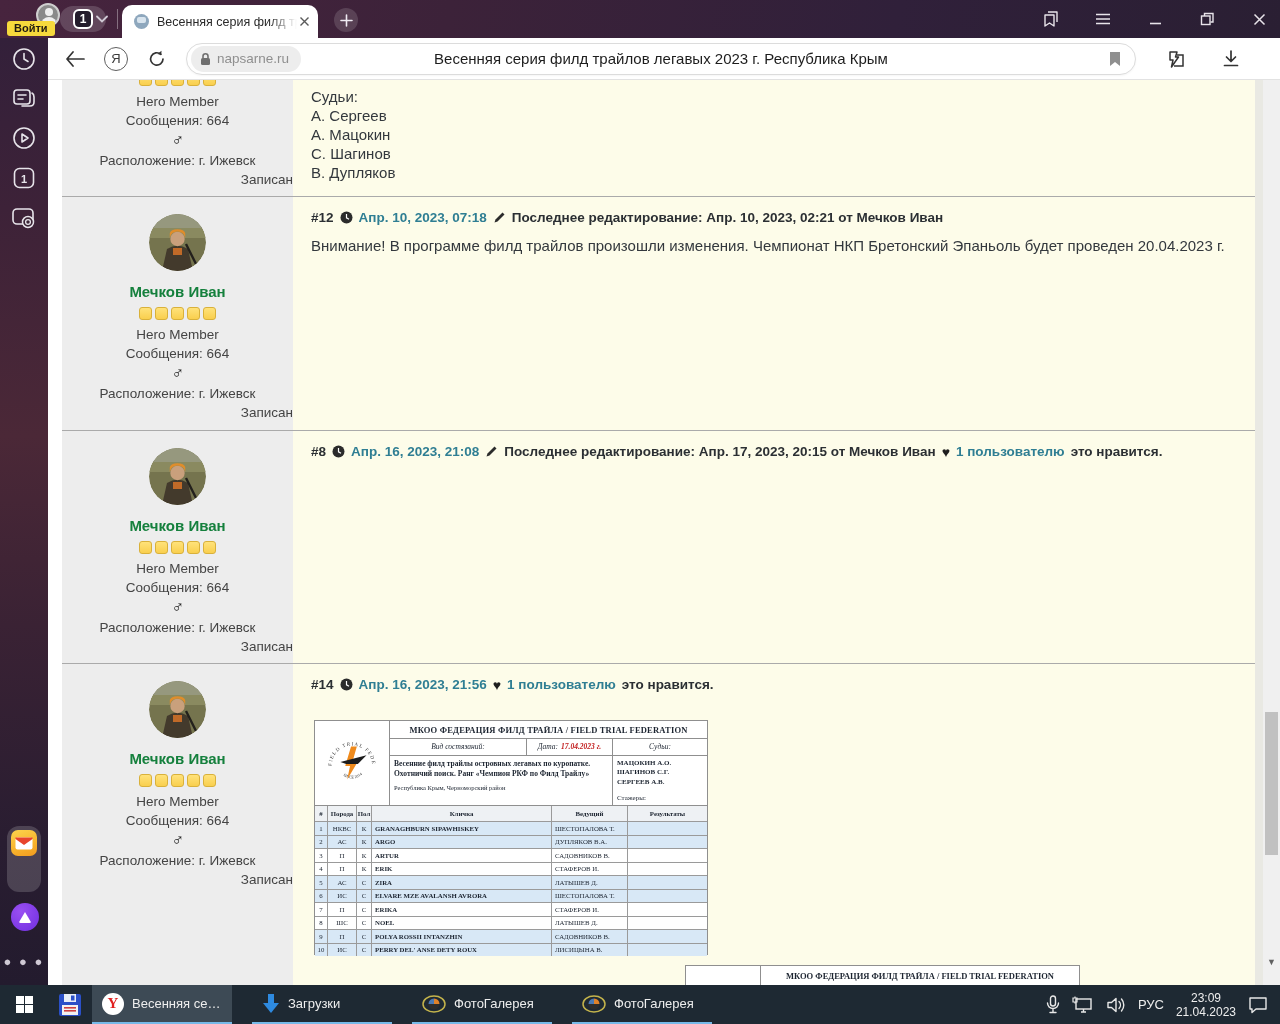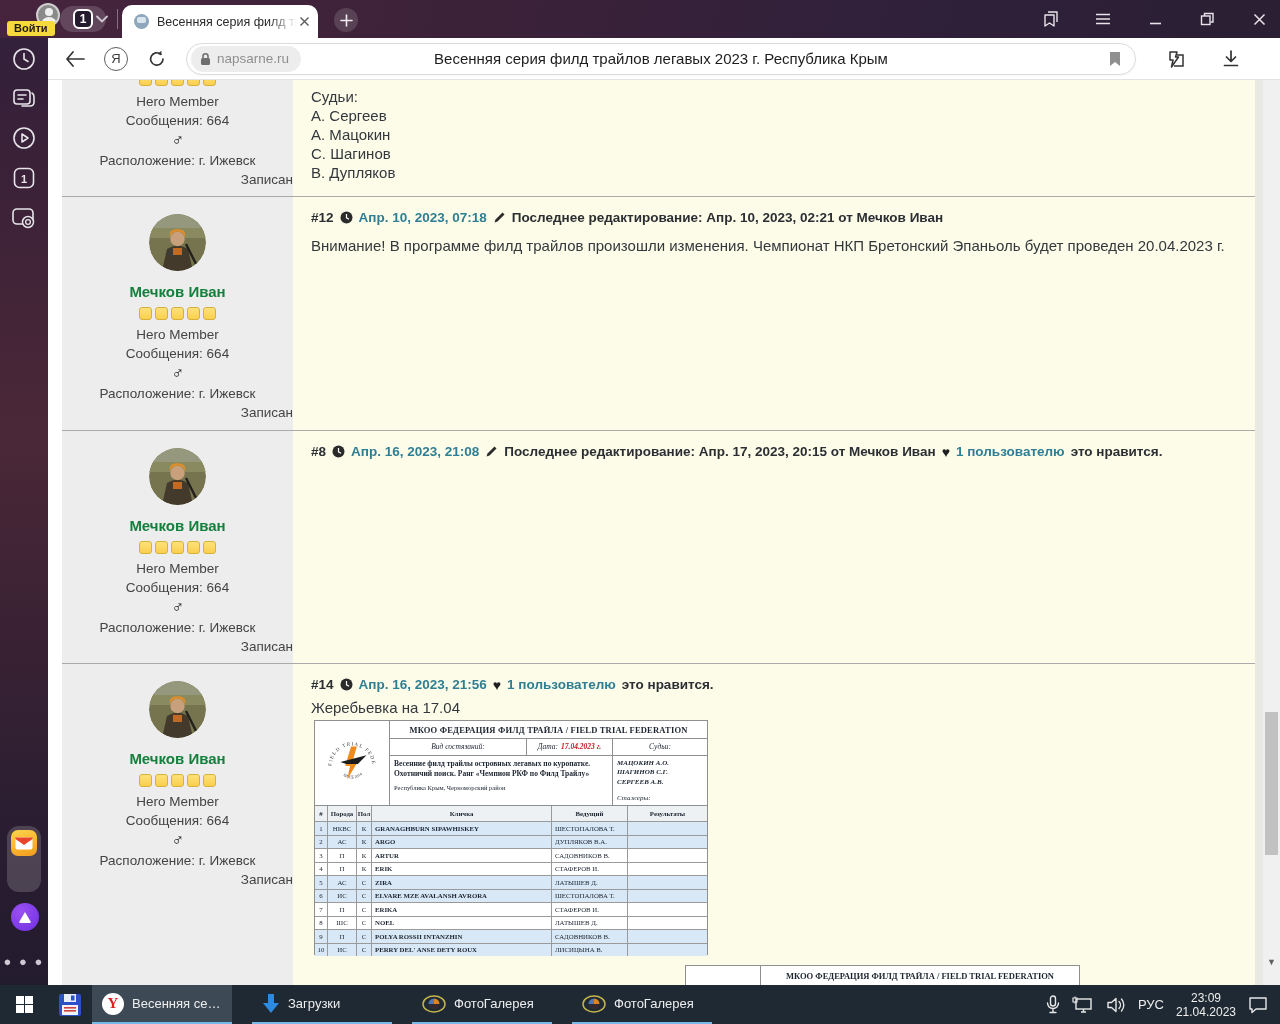--- a/index.html
+++ b/index.html
@@ -106,21 +106,21 @@
   .att-meta { display:flex; height:18px; border-bottom:1px solid #8f8f8f; font-style:italic; font-size:7.5px; }
   .att-meta > div { display:flex; align-items:center; justify-content:center; }
   .m1 { width:137px; border-right:1px solid #8f8f8f; }
   .m2 { width:86px; border-right:1px solid #8f8f8f; gap:3px; }
   .m3 { flex:1; }
   .date-red { color:#c11a1a; font-weight:bold; }
   .att-body { display:flex; flex:1; }
   .ev { width:223px; border-right:1px solid #8f8f8f; padding:3px 4px; }
   .ev .b { font-weight:bold; font-size:7.5px; line-height:1.35; }
   .ev .loc2 { font-size:6.5px; margin-top:5px; }
-  .jd { flex:1; padding:3px 4px; font-size:7px;font-style:italic; }
+  .jd { flex:1; padding:3px 4px; font-size:7px; }
   .jd .names { font-weight:bold; line-height:1.4; }
   .jd .stj { margin-top:6px; }
   .att-tbl { font-size:6.8px; }
   .trow { display:flex; height:13.5px; border-top:1px solid #9a9a9a; align-items:stretch; }
   .thead { height:15px; background:#eef1f4; font-weight:bold; }
   .tc { border-right:1px solid #9a9a9a; display:flex; align-items:center; justify-content:center; overflow:hidden; white-space:nowrap; }
   .tc:last-child { border-right:none; }
   .c0{width:13px;} .c1{width:29px;} .c2{width:15px;} .c3{width:180px;} .c4{width:76px;} .c5{flex:1;}
   .trow:not(.thead) .c3 { justify-content:flex-start; padding-left:3px; font-weight:bold; }
   .trow:not(.thead) .c4 { justify-content:flex-start; padding-left:3px; }
@@ -492,21 +492,20 @@
                 <svg width="13" height="13" viewBox="0 0 13 13">
                   <circle cx="6.5" cy="6.5" r="6" fill="#2b2b2b"></circle>
                   <path d="M6.5 3 V6.8 L9 8.2" stroke="#fff" stroke-width="1.2" fill="none"></path>
                 </svg>
               </span>
             <span class="pdate">Апр. 16, 2023, 21:56</span>
             <span class="heart">♥</span>
             <span class="likes-count">1 пользователю</span>
             <span>это нравится.</span>
           </div>
-          <div class="pbody" style="margin-top:6px">Жеребьевка на 17.04</div>
 
           <div class="attach">
             <div class="att-head">
               <div class="att-logo">
                 <svg width="58" height="58" viewBox="0 0 60 60">
                   <defs>
                       <path id="arcT" d="M9,33 a21,21 0 1,1 42,0"></path>
                       <path id="arcB" d="M14,30 a16,16 0 1,0 32,0"></path>
                     </defs>
                   <text font-size="5.2" fill="#333" letter-spacing="1.2"><textPath href="#arcT">FIELD TRIAL FEDERATION</textPath></text>

